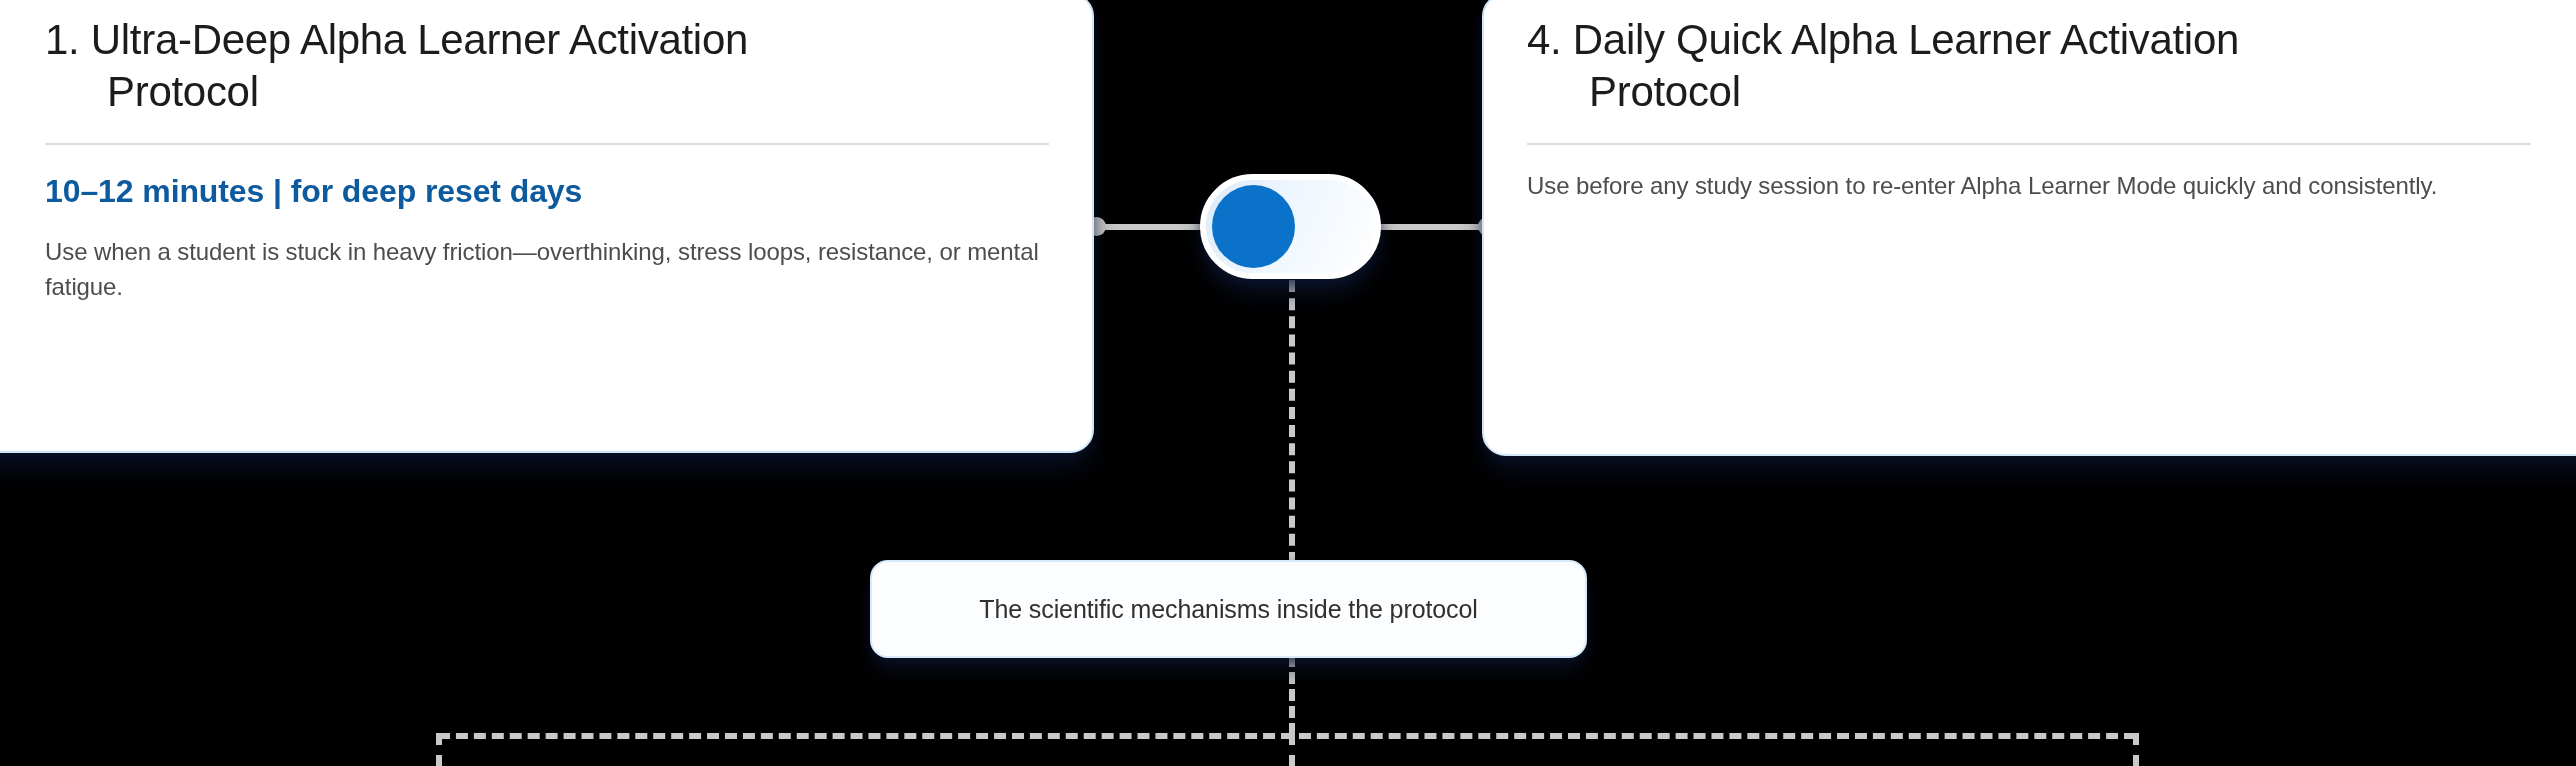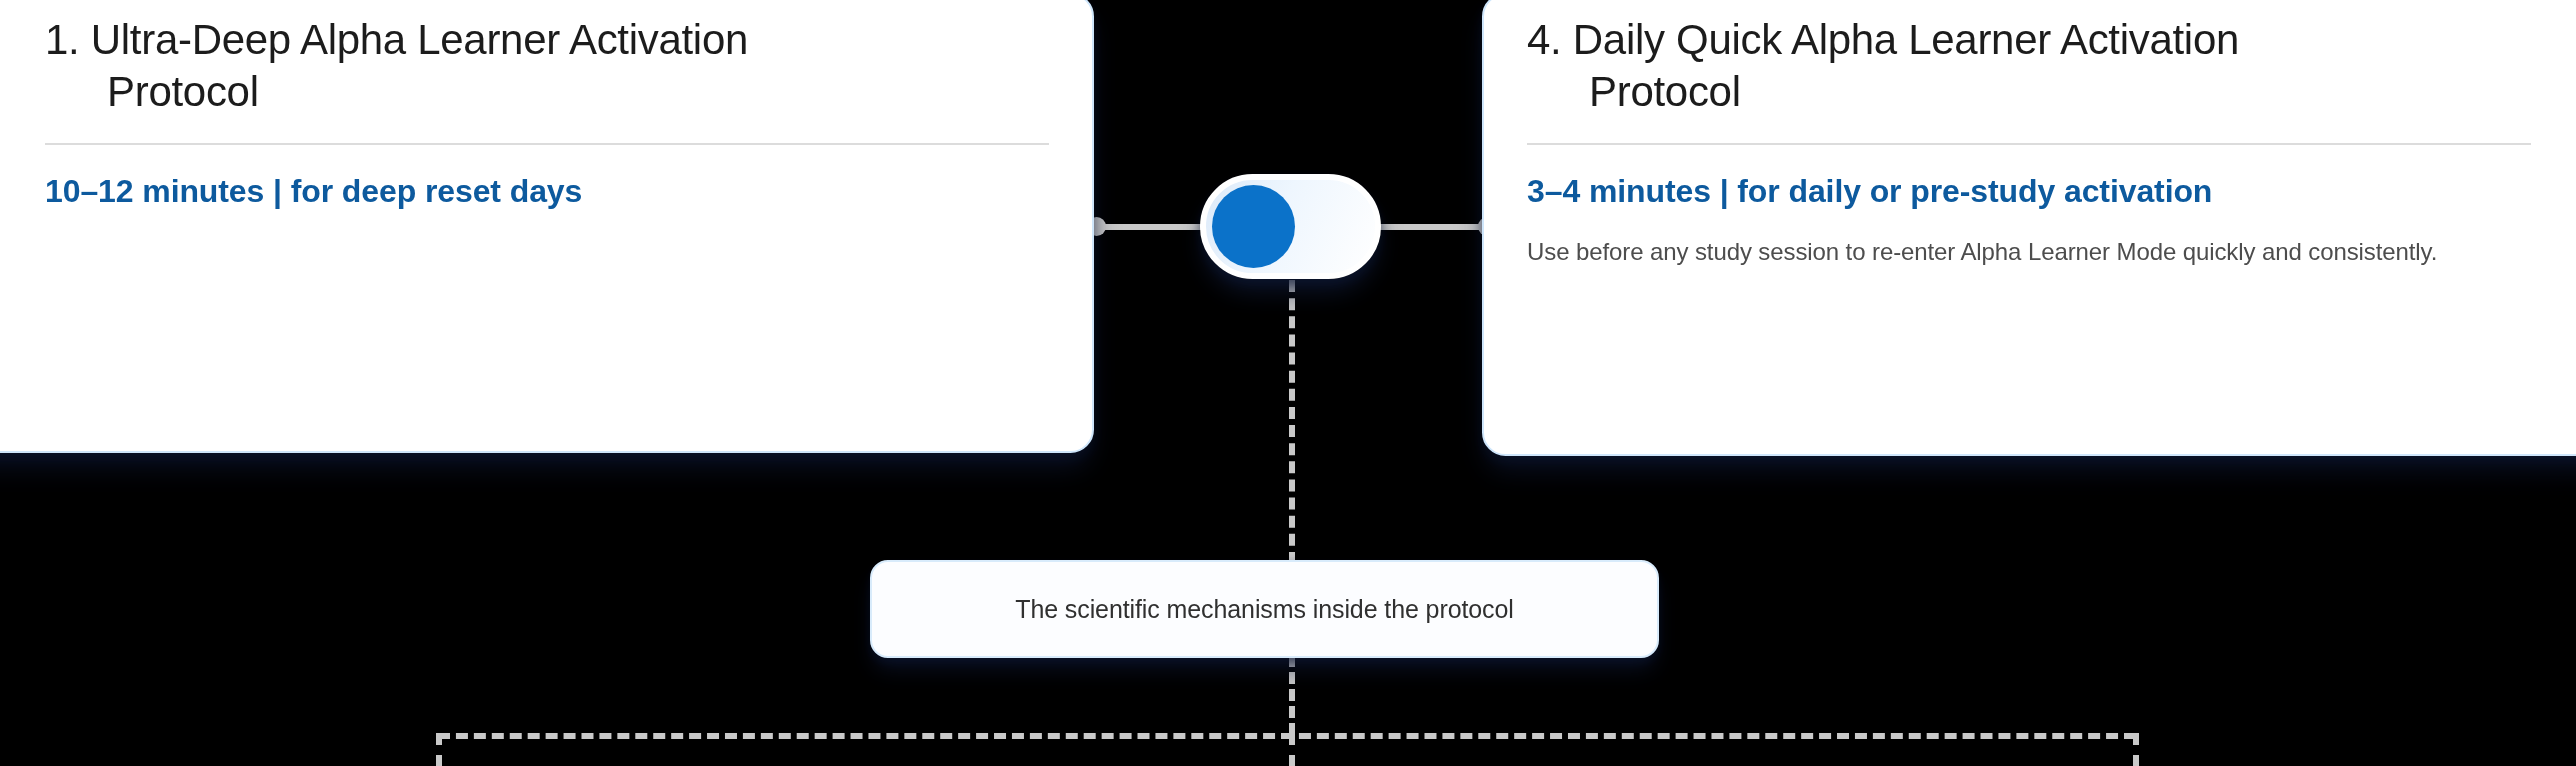--- a/index.html
+++ b/index.html
@@ -146,21 +146,21 @@
     height: 83px;
     border-radius: 50%;
     background: #0b72c9;
   }
 
   
   #mechanisms-pill {
     position: absolute;
     left: 870px;
     top: 560px;
-    width: 789px;
+    width: 717px;
     height: 98px;
     border-radius: 18px;
     background: #fcfdff;
     border: 2.1px solid #d8ebfb;
     box-sizing: border-box;
     box-shadow:
       0 15.2px 22px -4.2px rgba(16, 28, 60, 0.55),
       0 4.2px 9.7px rgba(10, 20, 45, 0.45);
     display: flex;
     align-items: center;
@@ -193,29 +193,29 @@
   <div class="dash-v" style="left:436px; top:733px; height:34px;"></div>
   <div class="dash-v" style="left:2133px; top:733px; height:34px;"></div>
   <div class="dash-v" style="left:1289px; top:733px; height:34px;"></div>
 
   <div class="card" id="card-left">
     <div class="card-inner">
       <h2 class="card-title">1. Ultra-Deep Alpha Learner Activation
 Protocol</h2>
       <div class="card-rule"></div>
       <p class="card-meta">10–12 minutes | for deep reset days</p>
+      <p class="card-body">Use when a student is stuck in heavy friction—overthinking, stress loops, resistance, or mental fatigue.</p>
     </div>
   </div>
 
   <div class="card" id="card-right">
     <div class="card-inner">
       <h2 class="card-title">4. Daily Quick Alpha Learner Activation
 Protocol</h2>
       <div class="card-rule"></div>
-      <p class="card-meta">3–4 minutes | for daily or pre-study activation</p>
       <p class="card-body">Use before any study session to re-enter Alpha Learner Mode quickly and consistently.</p>
     </div>
   </div>
 
   <div id="toggle-switch">
     <div id="toggle-knob"></div>
   </div>
 
   <div id="mechanisms-pill">
     <span id="mechanisms-label">The scientific mechanisms inside the protocol</span>

